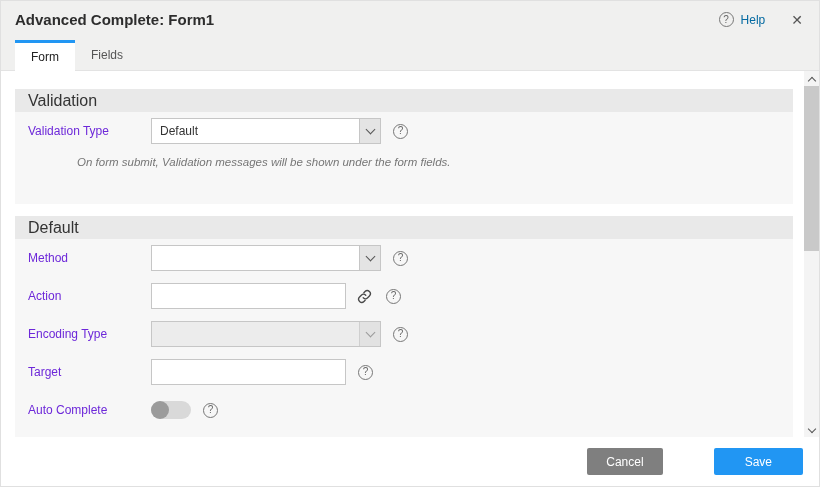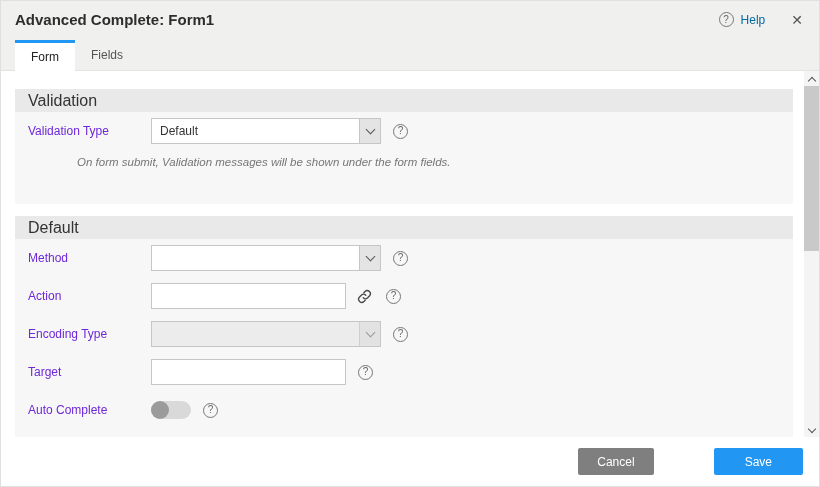--- a/index.html
+++ b/index.html
@@ -51,21 +51,21 @@
 
   
   .scrollbar { position:absolute; top:0; right:0; width:15px; height:100%; background:#f4f4f4; }
   .sb-arrow { position:absolute; left:0; width:15px; height:15px; display:flex; align-items:center; justify-content:center; cursor:pointer; }
   .sb-arrow .chev-s { width:6px; height:6px; border-right:1.4px solid #555; border-bottom:1.4px solid #555; }
   .sb-up { top:0; } .sb-up .chev-s { transform:rotate(-135deg); margin-top:4px; }
   .sb-down { bottom:0; } .sb-down .chev-s { transform:rotate(45deg); margin-bottom:3px; }
   .sb-thumb { position:absolute; top:15px; left:0; width:15px; height:165px; background:#c9c9c9; cursor:pointer; }
 
   
-  .footer { position:absolute; bottom:0; left:0; right:0; height:49px; background:#fff; display:flex; align-items:center; justify-content:flex-end; padding-right:16px; gap:17px; }
+  .footer { position:absolute; bottom:0; left:0; right:0; height:49px; background:#fff; display:flex; align-items:center; justify-content:flex-end; padding-right:16px; gap:8px; }
   .btn { height:27px; border:none; border-radius:2px; font-size:12px; color:#fff; font-family:"Liberation Sans", sans-serif; cursor:pointer; }
   .btn-cancel { background:#7f7f7f; padding:0 19px; }
   .btn-save { background:#2196f3; padding:0 31px;margin-left:43px; }
 </style>
 </head>
 <body>
 
 <div class="dialog">
 
   <div class="dialog-header">

